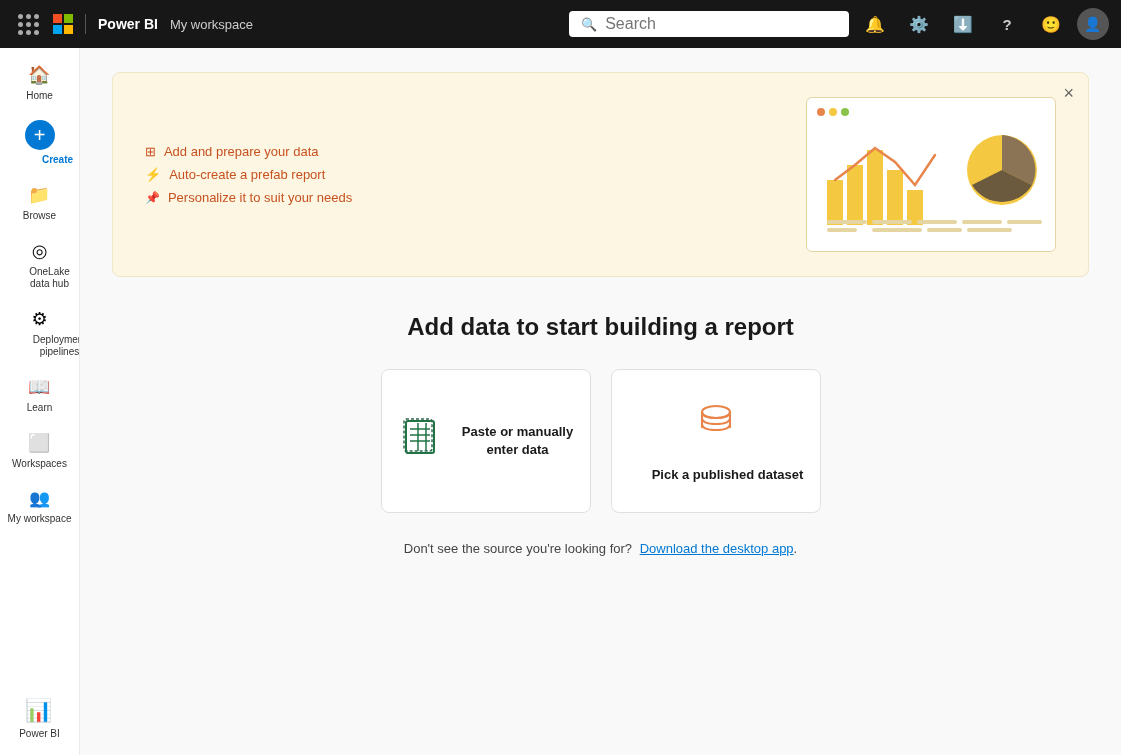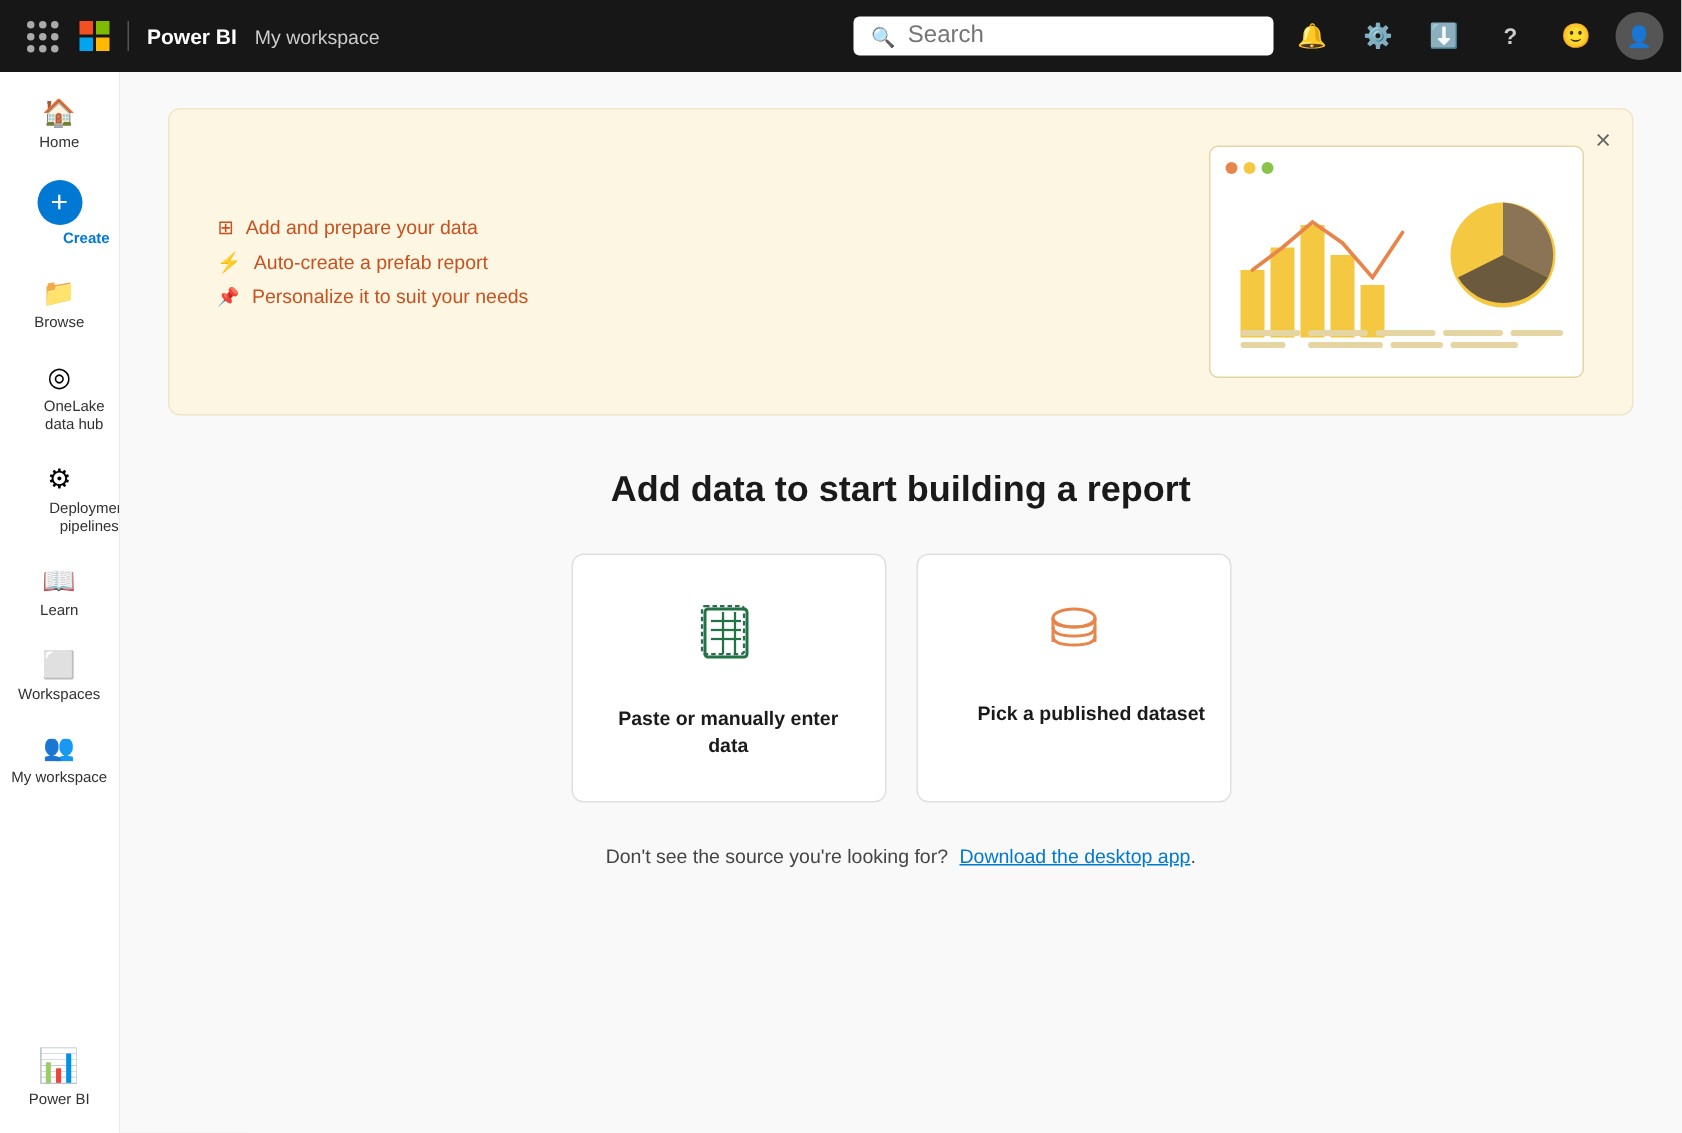--- a/index.html
+++ b/index.html
@@ -157,21 +157,21 @@
           </svg>
         </div>
       </div>
     </div>
 
     <div style="text-align:center;">
       <h1 style="font-size:24px;font-weight:700;color:#1a1a1a;margin-bottom:28px;">Add data to start building a report</h1>
 
       <div style="display:flex;gap:20px;justify-content:center;margin-bottom:28px;">
 
-        <div style="background:#fff;border:1px solid #e0e0e0;border-radius:8px;width:210px;padding:28px 16px;display:flex;flex-direction:column;align-items:center;gap:16px;cursor:pointer;transition:box-shadow 0.2s;">
+        <div style="background:#fff;border:1px solid #e0e0e0;border-radius:8px;width:210px;padding:28px 16px;display:flex;flex-direction:row;align-items:center;gap:16px;cursor:pointer;transition:box-shadow 0.2s;">
           <span style="font-size:32px;">
             <svg width="48" height="48" viewBox="0 0 48 48" fill="none">
               <rect x="8" y="8" width="28" height="32" rx="2" stroke="#217346" stroke-width="2" fill="#fff"></rect>
               <line x1="12" y1="16" x2="32" y2="16" stroke="#217346" stroke-width="1.5"></line>
               <line x1="12" y1="22" x2="32" y2="22" stroke="#217346" stroke-width="1.5"></line>
               <line x1="12" y1="28" x2="32" y2="28" stroke="#217346" stroke-width="1.5"></line>
               <line x1="20" y1="10" x2="20" y2="38" stroke="#217346" stroke-width="1.5"></line>
               <line x1="28" y1="10" x2="28" y2="38" stroke="#217346" stroke-width="1.5"></line>
               <rect x="6" y="6" width="28" height="32" rx="2" stroke="#2d6a4f" stroke-width="1.5" fill="none" stroke-dasharray="3 2"></rect>
             </svg>

